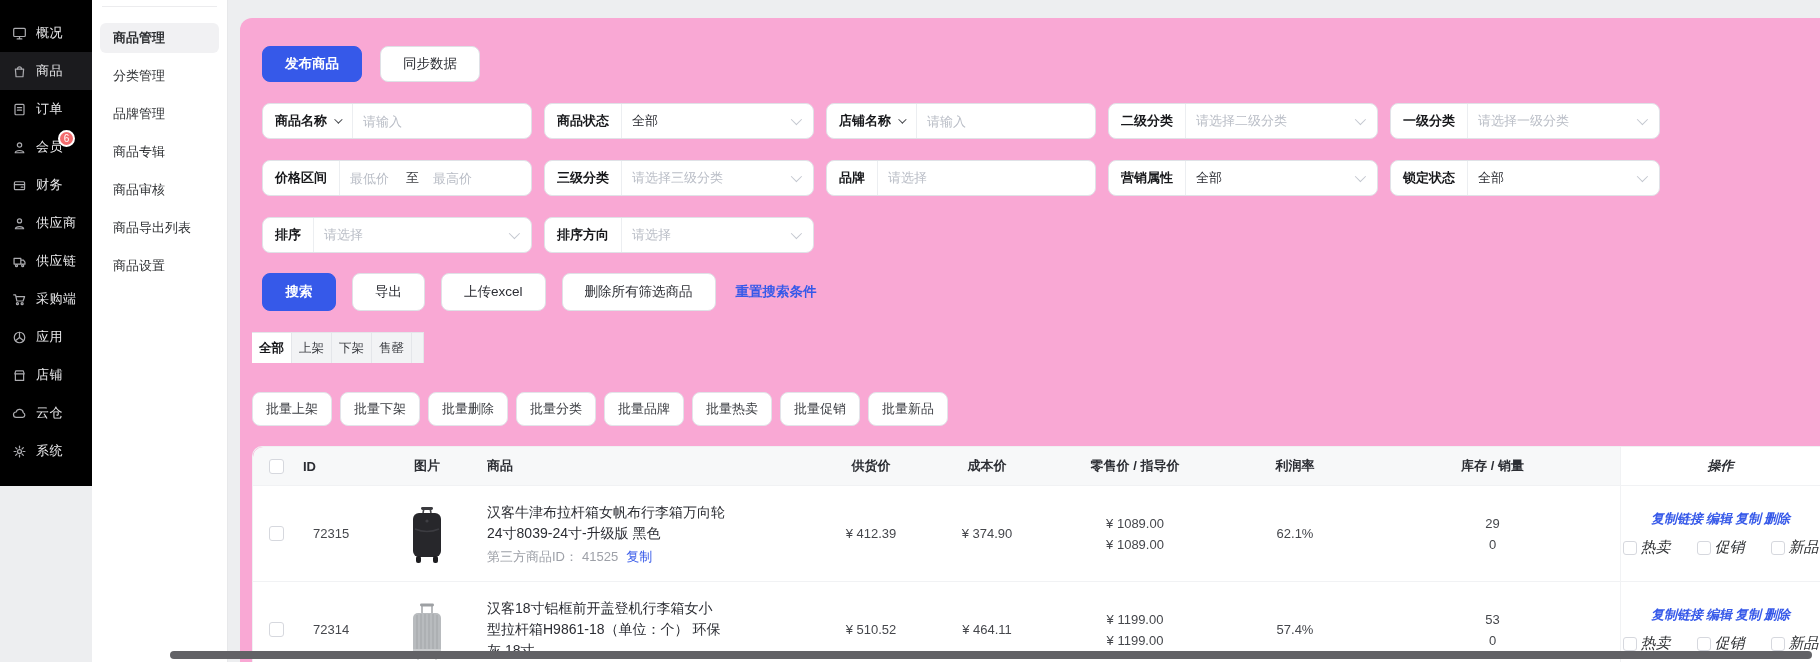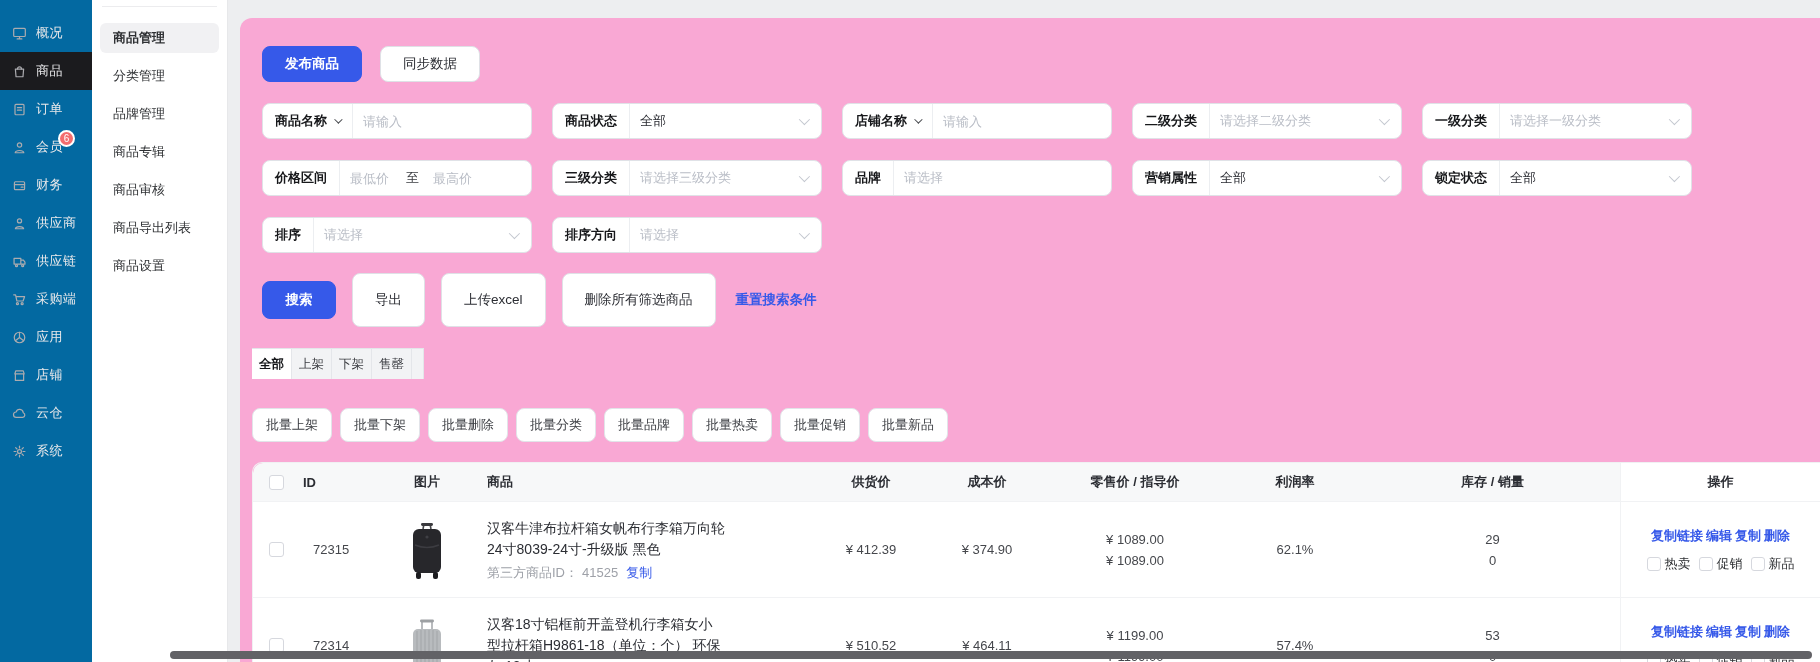--- a/index.html
+++ b/index.html
@@ -1,21 +1,21 @@
 <!DOCTYPE html>
 <html><head>
 <meta charset="utf-8">
 <style>
   * { margin:0; padding:0; box-sizing:border-box; }
   html,body { width:1820px; height:662px; overflow:hidden; background:#edeef0;
     font-family:"Liberation Sans", sans-serif; }
   .app { position:relative; width:1820px; height:662px; display:flex; }
 
   
-  .sidebar { width:92px; height:662px; background:#0369a1; flex:0 0 92px; padding-top:14px; }
+  .sidebar { width:92px; height:486px; background:#000000; flex:0 0 92px; padding-top:14px; }
   .side-item { position:relative; height:38px; display:flex; align-items:center; padding-left:12px; cursor:pointer; }
   .side-item.active { background:#1b1b1e; }
   .side-item .s-label { color:#e8e8ea; font-size:13px; margin-left:9px; letter-spacing:.5px; }
   .side-icon { width:15px; height:15px; display:inline-flex; }
   .side-icon svg { width:15px; height:15px; stroke:#ababaf; fill:none; stroke-width:1.3; stroke-linecap:round; stroke-linejoin:round; }
   .badge { position:absolute; left:58px; top:2px; min-width:17px; height:17px; border-radius:9px;
     background:#f36d6f; border:2px solid #ffffff; color:#fff; font-size:10px; line-height:13px;
     text-align:center; padding:0 2px; }
 
   
@@ -30,37 +30,37 @@
   .card { background:#f9a8d4; border-radius:12px 0 0 0; width:100%; height:644px; padding:28px 0 0 22px; overflow:hidden; }
 
   
   .toolbar { display:flex; gap:18px; }
   .btn { height:36px; border-radius:8px; border:1px solid #dfe1e6; background:#fff; color:#2b2d33;
     font-size:13.5px; display:inline-flex; align-items:center; justify-content:center; padding:0 22px; cursor:pointer;
     font-family:"Liberation Sans", sans-serif; }
   .btn.primary { background:#3659e9; border-color:#3659e9; color:#fff; font-weight:bold; }
 
   
-  .filter-row { display:flex; gap:20px; margin-top:21px; }
+  .filter-row { display:flex; gap:12px; margin-top:21px; }
   .fbox { width:270px; height:36px; border:1px solid #e0e2e7; border-radius:8px; display:flex; align-items:center; background:#fff; overflow:hidden; }
   .fbox .flabel { font-size:13px; font-weight:bold; color:#17181b; padding:0 12px; white-space:nowrap; display:flex; align-items:center; gap:7px; }
   .fbox .fdiv { width:1px; align-self:stretch; background:#eceef1; }
   .fbox .fvalue { flex:1; font-size:13px; color:#2b2d33; padding:0 10px; white-space:nowrap; overflow:hidden; }
   .fbox .fvalue.placeholder, .fbox input::placeholder { color:#b9bdc6; }
   .fbox input { border:none; outline:none; flex:1; font-size:13px; padding:0 10px; min-width:0; color:#2b2d33;
     font-family:"Liberation Sans", sans-serif; background:transparent; }
   .chev { width:8px; height:8px; border-right:1.4px solid #c3c7cf; border-bottom:1.4px solid #c3c7cf;
     transform:rotate(45deg) translateY(-2px); flex:0 0 8px; margin-right:14px; }
   .chev.sm { width:6px; height:6px; border-color:#45474c; margin-right:0; flex:0 0 6px; }
   .range-to { font-size:13px; color:#3a3c40; padding:0 4px; }
 
   
   .action-row { display:flex; gap:16px; margin-top:20px; align-items:center; }
   .btn.search { width:74px; padding:0; height:38px; }
-  .btn.h38 { height:54px; }
+  .btn.h38 { height:38px; }
   .link { color:#3659e9; font-size:13.5px; font-weight:bold; cursor:pointer; margin-left:4px; }
 
   
   .tabs { display:flex; margin-top:21px; margin-left:-12px; padding-left:12px; width:172px;
     border:1px solid #e4e6ea; border-left:none; border-bottom:none; background:#f2f3f5; border-radius:0; }
   .tabs { margin-left:-10px; padding-left:0; }
   .tab { width:40px; height:30px; display:flex; align-items:center; justify-content:center; font-size:12.5px;
     color:#3a3c41; border-right:1px solid #e4e6ea; cursor:pointer; }
   .tab:last-child { border-right:1px solid #e4e6ea; }
   .tab.active { background:#fff; font-weight:bold; color:#141518; }
@@ -74,32 +74,32 @@
   
   .table { margin-top:20px; margin-left:-10px; border:1px solid #f0f1f3; border-right:none; border-radius:10px 0 0 0; }
   .tr { display:grid; grid-template-columns:46px 72px 112px 330px 116px 116px 180px 140px 1fr 200px; align-items:center; }
   .thead { background:#f7f8f9; height:38px; border-radius:10px 0 0 0; font-size:13px; font-weight:bold; color:#2b2d33; }
   .thead .cell { display:flex; align-items:center; }
   .row { background:#fff; height:96px; border-top:1px solid #f1f2f4; font-size:13px; color:#45474c; }
   .cell { padding:0 4px; }
   .c-center { justify-content:center; text-align:center; }
   .cell.flexc { display:flex; align-items:center; }
   .ops-col { height:100%; display:flex; flex-direction:column; justify-content:center; align-items:center;
-    border-left:1px solid #f1f2f4; background:#fff; }
+    border-left:1px solid #f1f2f4; background:#fff;font-style:italic; }
   .thead .ops-col { background:#fff; border-radius:0; justify-content:center; flex-direction:row; }
   .cb { width:15px; height:15px; border:1px solid #d6d8de; border-radius:3px; background:#fff; display:inline-block; flex:0 0 15px; cursor:pointer; }
   .id-cell { padding-left:14px; }
   .name-wrap { max-width:238px; }
   .pname { font-size:14px; color:#2b2d33; line-height:21px; word-break:break-all; }
   .third { margin-top:4px; font-size:13px; color:#9ea1a8; display:flex; align-items:center; gap:8px; }
   .third .copy { color:#3659e9; cursor:pointer; }
   .two-line { line-height:21px; }
   .ops-links { display:flex; gap:3px; font-size:13px; color:#3659e9; font-weight:bold; }
   .ops-links span { cursor:pointer; }
-  .ops-checks { display:flex; gap:8px; margin-top:10px; align-items:center; font-size:13px; color:#2e3033; }
+  .ops-checks { display:flex; gap:26px; margin-top:10px; align-items:center; font-size:15px; color:#2e3033; }
   .ops-checks .cb { width:14px; height:14px; flex:0 0 14px; margin-right:-4px; }
   .ops-checks .chk-item { display:flex; align-items:center; gap:8px; }
 
   
   .pimg { width:46px; height:62px; display:flex; align-items:flex-end; justify-content:center; }
 
   
   .hscrollbar { position:absolute; left:170px; top:651px; width:1642px; height:8px; background:#626266; border-radius:4px; }
 </style>
 </head>

